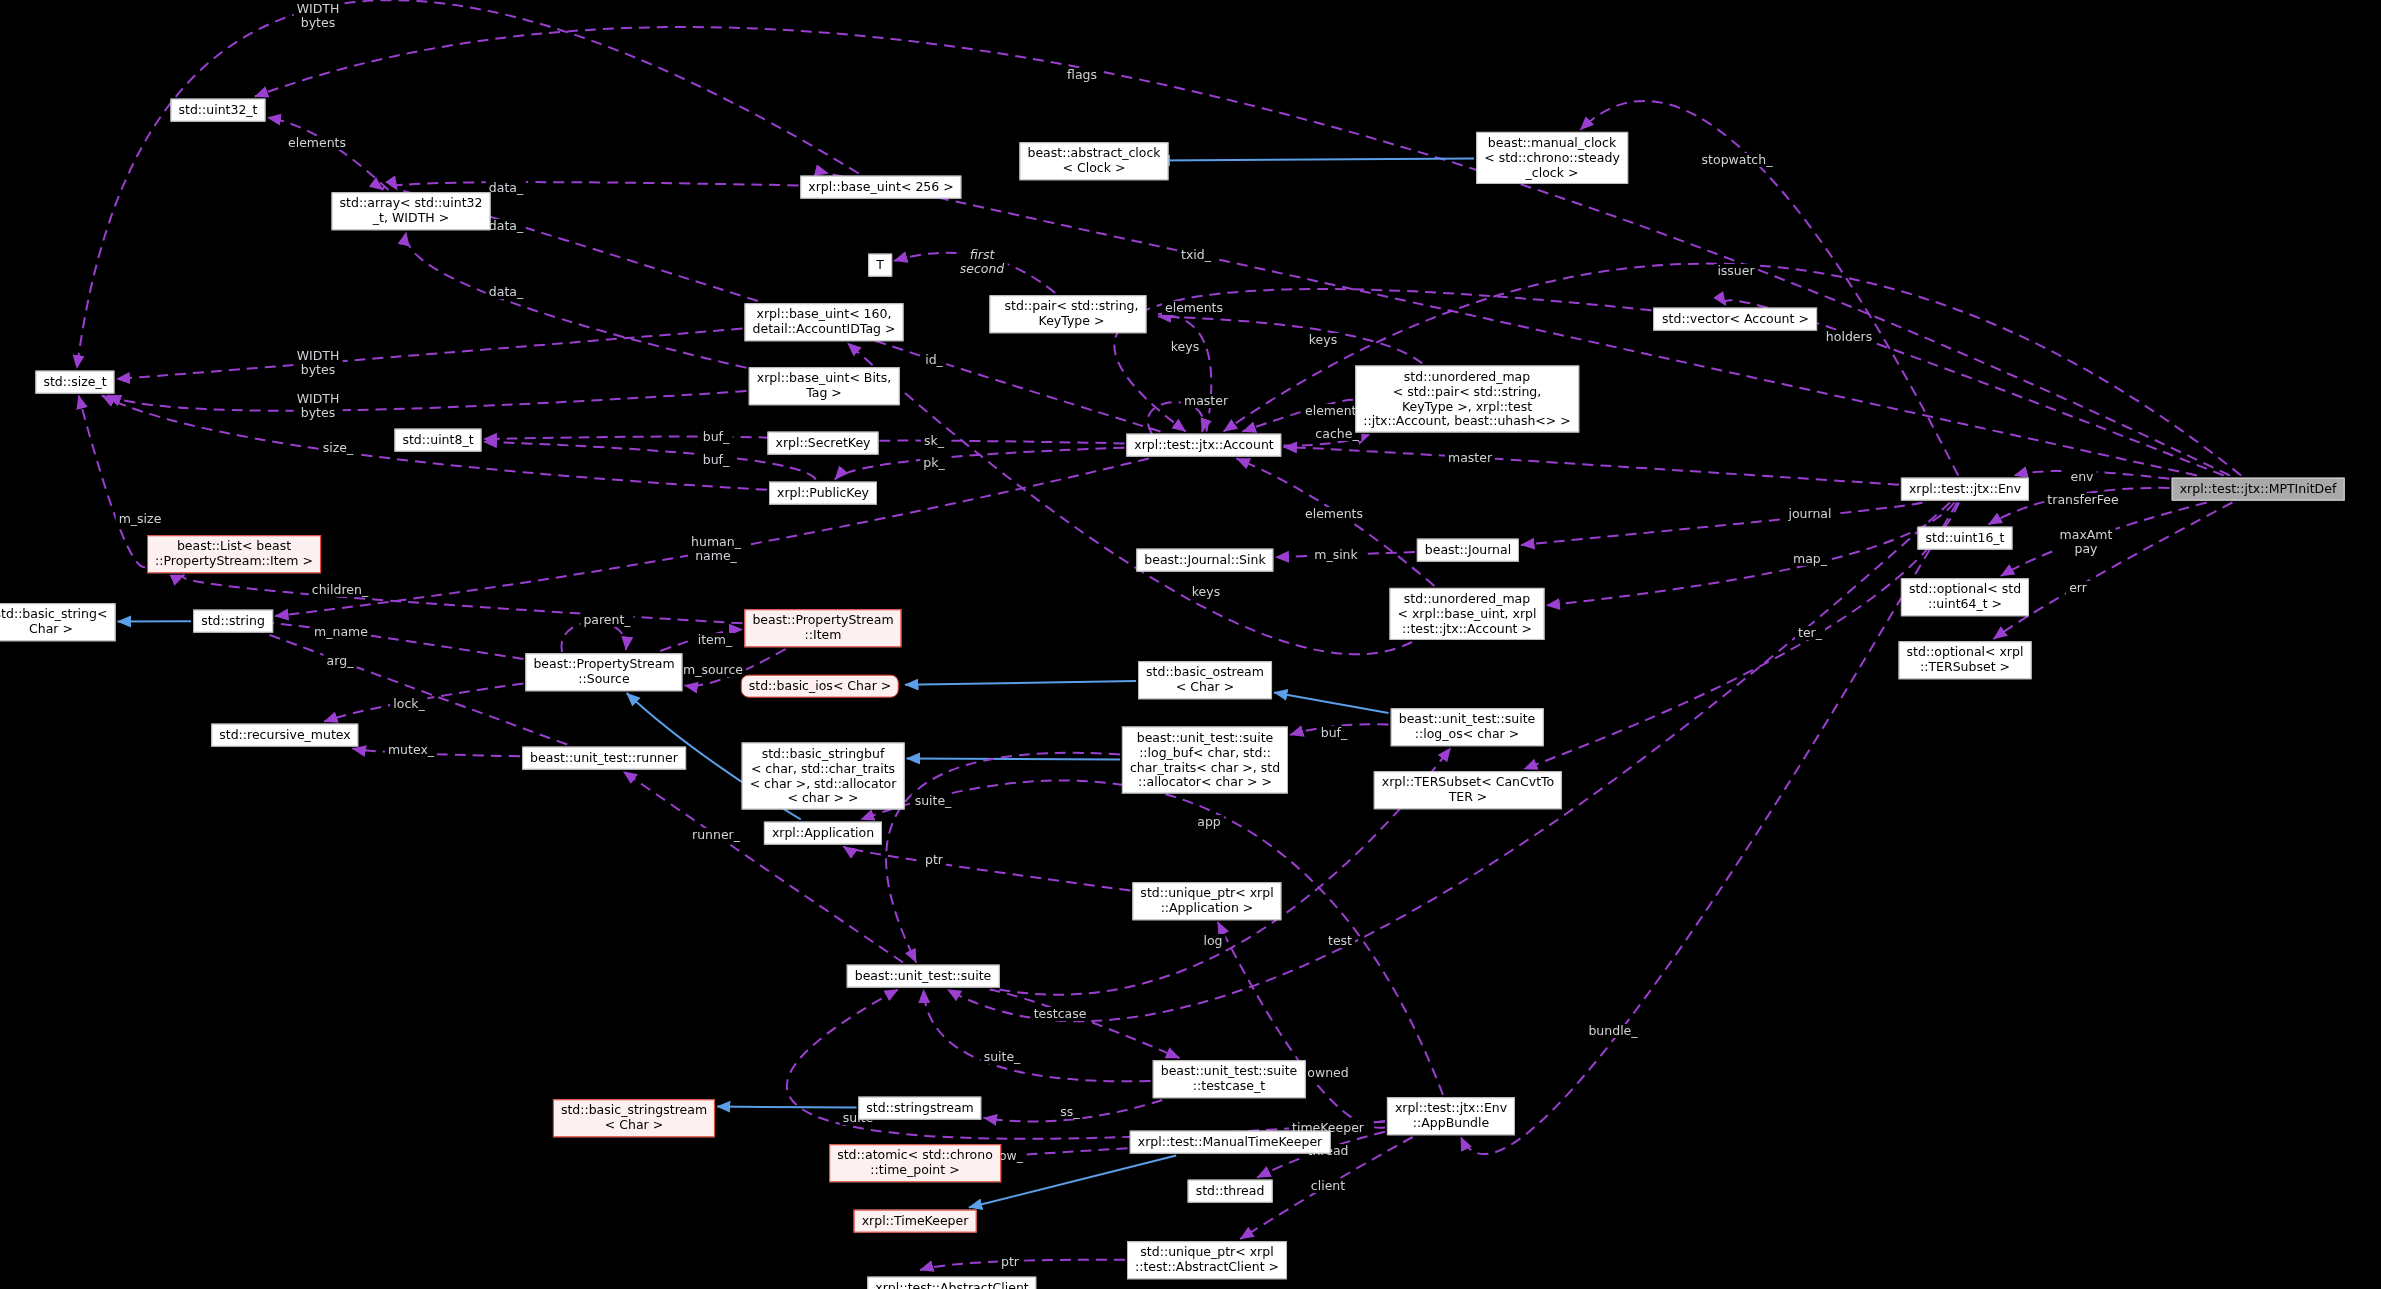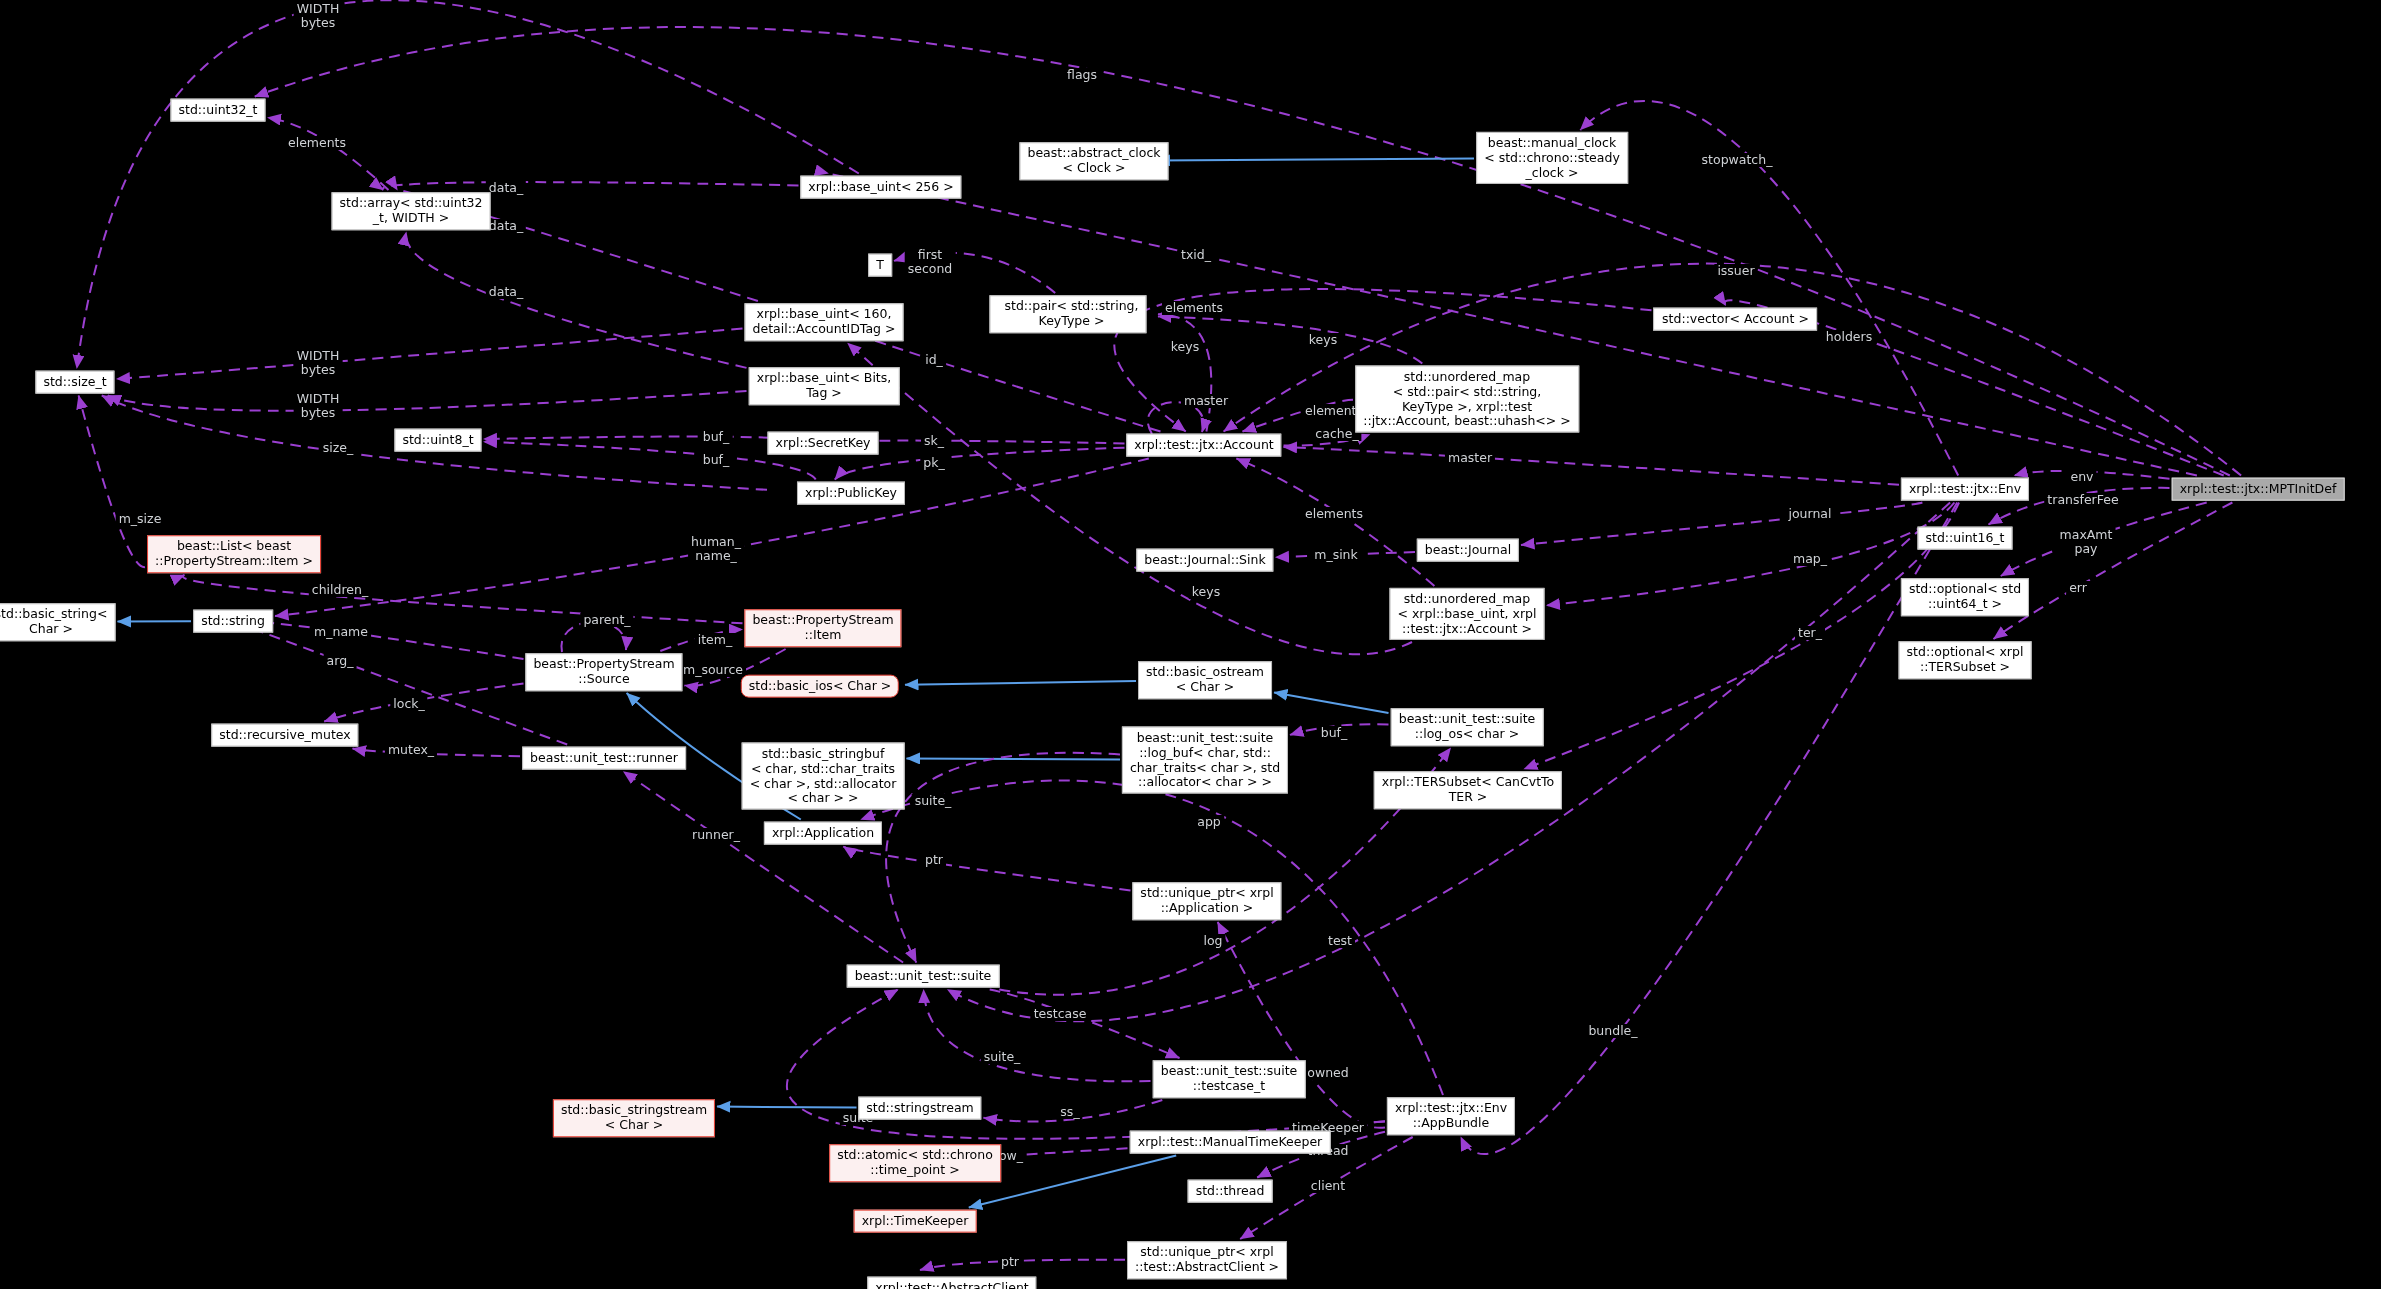--- a/index.html
+++ b/index.html
@@ -127,21 +127,21 @@
 detail::AccountIDTag &gt;</div>
     <div class="node plain" data-name="node-base_uint_bits" style="left: 824px; top: 386px;">xrpl::base_uint&lt; Bits,
 Tag &gt;</div>
     <div class="node plain" data-name="node-size_t" style="left: 75px; top: 382px;">std::size_t</div>
     <div class="node plain" data-name="node-umap_pair_account" style="left: 1467px; top: 399px;">std::unordered_map
 &lt; std::pair&lt; std::string,
  KeyType &gt;, xrpl::test
 ::jtx::Account, beast::uhash&lt;&gt; &gt;</div>
     <div class="node plain" data-name="node-uint8_t" style="left: 438px; top: 440px;">std::uint8_t</div>
     <div class="node plain" data-name="node-secretkey" style="left: 823px; top: 443px;">xrpl::SecretKey</div>
-    <div class="node plain" data-name="node-publickey" style="left: 823px; top: 493px; margin-left: 28px;">xrpl::PublicKey</div>
+    <div class="node plain" data-name="node-publickey" style="left: 823px; top: 493px;">xrpl::PublicKey</div>
     <div class="node plain" data-name="node-account" style="left: 1204px; top: 445px;">xrpl::test::jtx::Account</div>
     <div class="node plain" data-name="node-env" style="left: 1965px; top: 489px;">xrpl::test::jtx::Env</div>
     <div class="node focus" data-name="node-mptinitdef" style="left: 2258px; top: 489px;">xrpl::test::jtx::MPTInitDef</div>
     <div class="node plain" data-name="node-uint16_t" style="left: 1965px; top: 538px;">std::uint16_t</div>
     <div class="node plain" data-name="node-opt_uint64" style="left: 1965px; top: 597px;">std::optional&lt; std
 ::uint64_t &gt;</div>
     <div class="node plain" data-name="node-opt_tersubset" style="left: 1965px; top: 660px;">std::optional&lt; xrpl
 ::TERSubset &gt;</div>
     <div class="node accent" data-name="node-list" style="left: 234px; top: 554px;">beast::List&lt; beast
 ::PropertyStream::Item &gt;</div>
@@ -200,21 +200,21 @@
     <div class="elabel" data-name="edge-label-WIDTH-bytes" style="left: 318px; top: 406px;">WIDTH
 bytes</div>
     <div class="elabel" data-name="edge-label-size_" style="left: 338px; top: 448px;">size_</div>
     <div class="elabel" data-name="edge-label-m_size" style="left: 140px; top: 519px;">m_size</div>
     <div class="elabel" data-name="edge-label-flags" style="left: 1082px; top: 75px;">flags</div>
     <div class="elabel" data-name="edge-label-elements" style="left: 317px; top: 143px;">elements</div>
     <div class="elabel" data-name="edge-label-data_" style="left: 506px; top: 188px;">data_</div>
     <div class="elabel" data-name="edge-label-data_" style="left: 506px; top: 226px;">data_</div>
     <div class="elabel" data-name="edge-label-data_" style="left: 506px; top: 292px;">data_</div>
     <div class="elabel" data-name="edge-label-stopwatch_" style="left: 1737px; top: 160px;">stopwatch_</div>
-    <div class="elabel" data-name="edge-label-first-second" style="left: 930px; top: 262px;">first
+    <div class="elabel" data-name="edge-label-first-second" style="left: 982px; top: 262px; font-style: italic;">first
 second</div>
     <div class="elabel" data-name="edge-label-txid_" style="left: 1196px; top: 255px;">txid_</div>
     <div class="elabel" data-name="edge-label-issuer" style="left: 1736px; top: 271px;">issuer</div>
     <div class="elabel" data-name="edge-label-holders" style="left: 1849px; top: 337px;">holders</div>
     <div class="elabel" data-name="edge-label-elements" style="left: 1194px; top: 308px;">elements</div>
     <div class="elabel" data-name="edge-label-keys" style="left: 1323px; top: 340px;">keys</div>
     <div class="elabel" data-name="edge-label-keys" style="left: 1185px; top: 347px;">keys</div>
     <div class="elabel" data-name="edge-label-elements" style="left: 1334px; top: 411px;">elements</div>
     <div class="elabel" data-name="edge-label-cache_" style="left: 1337px; top: 434px;">cache_</div>
     <div class="elabel" data-name="edge-label-master" style="left: 1206px; top: 401px;">master</div>

